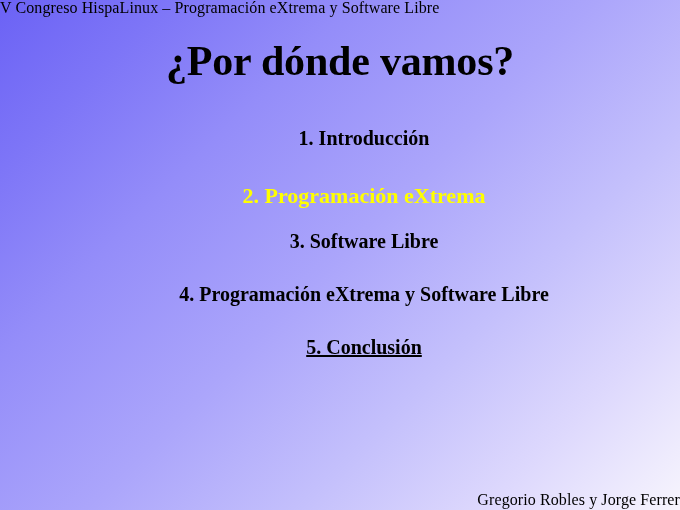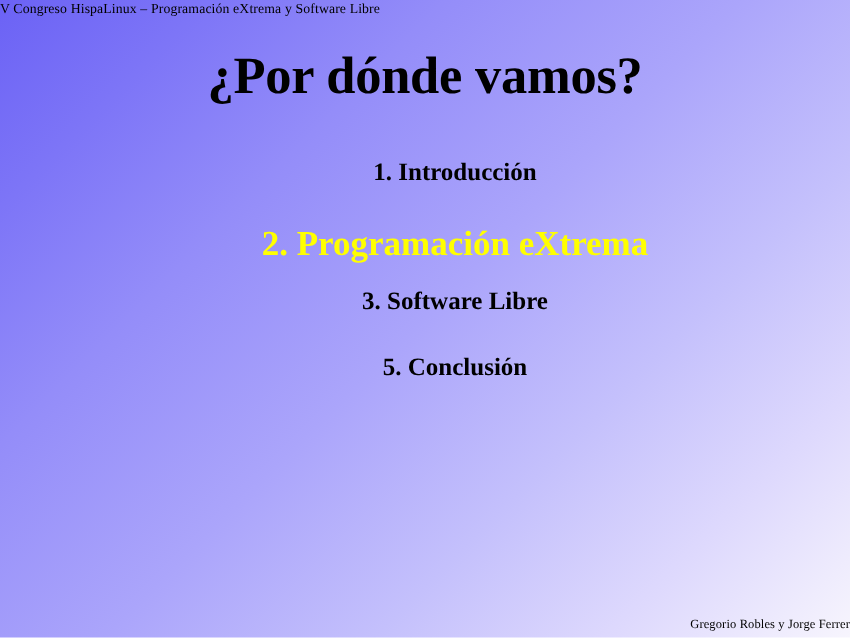--- a/index.html
+++ b/index.html
@@ -30,21 +30,21 @@
         #ded9fd 84%,
         #f7f5fd 100%);
     overflow: hidden;
   }
 
   
   .slide-header {
     position: absolute;
     top: 1px;
     left: 0px;
-    font-size: 11px;
+    font-size: 16px;
     line-height: 13px;
     color: #000000;
     letter-spacing: 0.1px;
     white-space: nowrap;
   }
 
   
   .slide-title {
     position: absolute;
     top: 36px;
@@ -77,52 +77,53 @@
     font-weight: bold;
     white-space: nowrap;
     margin: 0;
   }
 
   
   .agenda-item.pos-1 { margin-top: 0px; }
   .agenda-item.pos-2 { margin-top: 30px; }
   .agenda-item.pos-3 { margin-top: 18px; }
   .agenda-item.pos-4 { margin-top: 29px; }
-  .agenda-item.pos-5 { margin-top: 29px; }
+  .agenda-item.pos-5 { margin-top: 29px; text-decoration: underline; }
 
   
   .agenda-item.is-current {
     color: #ffff00;
-    font-size: 28px;
+    font-size: 22px;
     line-height: 31px;
   }
 
   
   .slide-footer {
     position: absolute;
     bottom: 4px;
     right: 0px;
-    font-size: 10px;
+    font-size: 16px;
     line-height: 13px;
     color: #000000;
     letter-spacing: 0.1px;
     white-space: nowrap;
   }
 </style>
 </head>
 <body>
 
 <div class="slide">
 
   <div class="slide-header">V Congreso HispaLinux – Programación eXtrema y Software Libre</div>
 
   <div class="slide-title">¿Por dónde vamos?</div>
 
   <ul class="agenda">
     <li class="agenda-item pos-1">1. Introducción</li>
     <li class="agenda-item pos-2 is-current">2. Programación eXtrema</li>
     <li class="agenda-item pos-3">3. Software Libre</li>
+    <li class="agenda-item pos-4">4. Programación eXtrema y Software Libre</li>
     <li class="agenda-item pos-5">5. Conclusión</li>
   </ul>
 
   <div class="slide-footer">Gregorio Robles y Jorge Ferrer</div>
 
 </div>
 
 </body></html>

